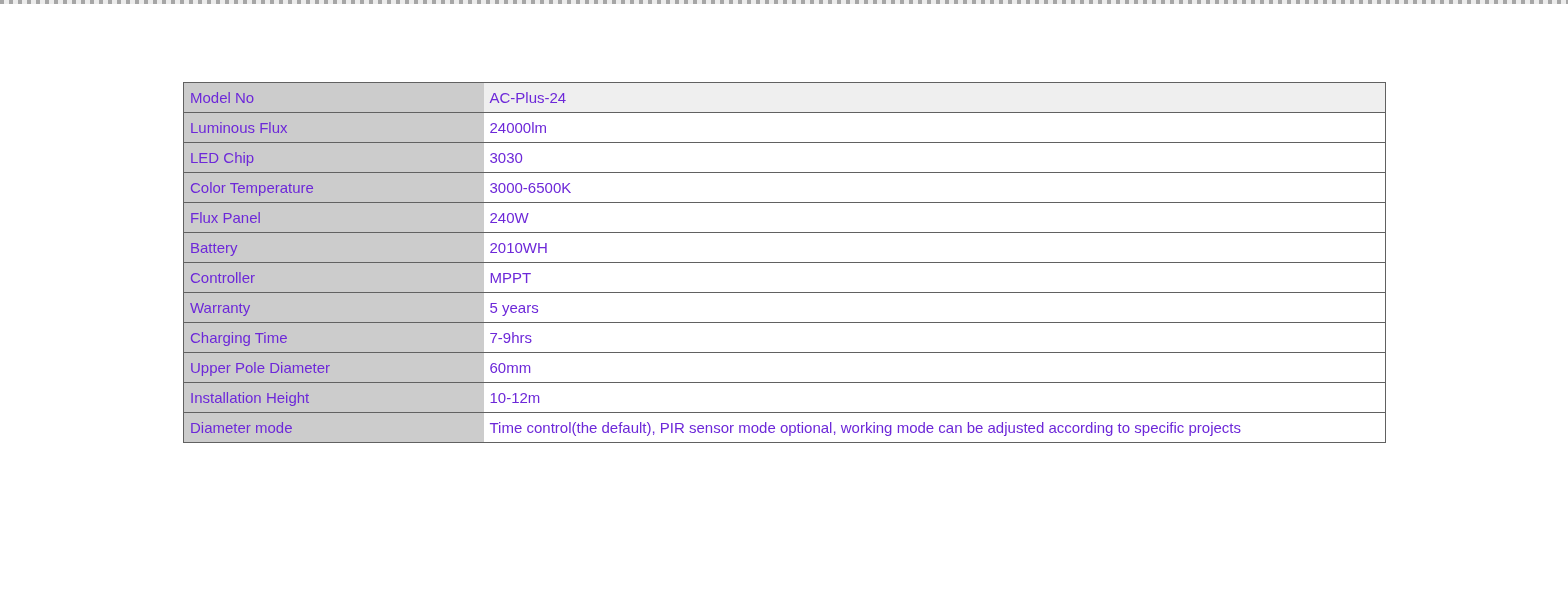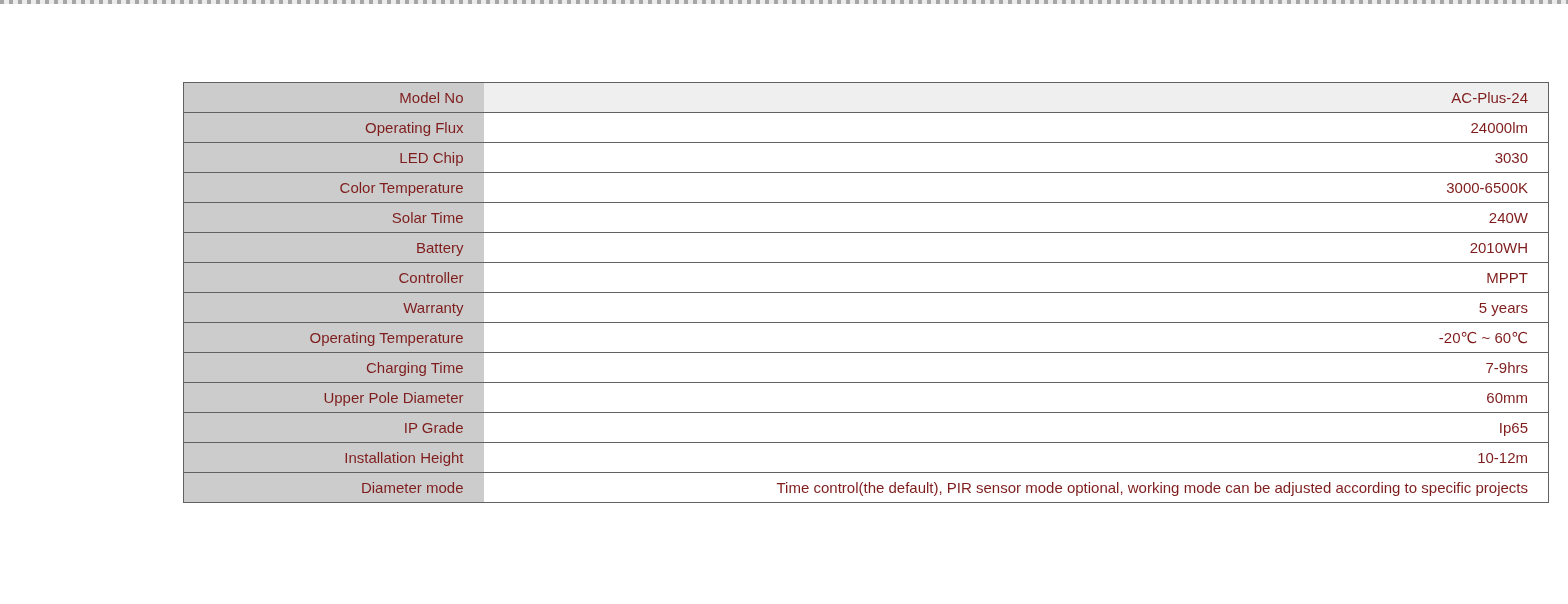--- a/index.html
+++ b/index.html
@@ -27,97 +27,89 @@
   }
   table.spec-table {
     width: 100%;
     border-collapse: collapse;
     table-layout: fixed;
   }
   table.spec-table td {
     height: 30px;
     border-top: 1px solid #616161;
     border-bottom: 1px solid #616161;
-    text-align: right;
+    text-align: left;
     vertical-align: middle;
     font-size: 15px;
-    color: #7f1d1d;
-    padding: 0 20px;
+    color: #6d28d9;
+    padding: 0 6px;
     white-space: nowrap;
     overflow: hidden;
   }
   td.label-cell {
     width: 300px;
     background: #cccccc;
     border-left: 1px solid #616161;
   }
   td.value-cell {
-    width: 1065px;
+    width: 902px;
     background: #ffffff;
     border-right: 1px solid #616161;
   }
   tr.first-row td.value-cell {
     background: #efefef;
   }
 </style>
 </head>
 <body>
 
 <div class="top-dashed-line"></div>
 
 <div class="spec-table-wrap">
   <table class="spec-table">
     <tbody>
       <tr class="first-row">
         <td class="label-cell">Model No</td>
         <td class="value-cell">AC-Plus-24</td>
       </tr>
       <tr>
-        <td class="label-cell">Operating Flux</td>
+        <td class="label-cell">Luminous Flux</td>
         <td class="value-cell">24000lm</td>
       </tr>
       <tr>
         <td class="label-cell">LED Chip</td>
         <td class="value-cell">3030</td>
       </tr>
       <tr>
         <td class="label-cell">Color Temperature</td>
         <td class="value-cell">3000-6500K</td>
       </tr>
       <tr>
-        <td class="label-cell">Solar Time</td>
+        <td class="label-cell">Flux Panel</td>
         <td class="value-cell">240W</td>
       </tr>
       <tr>
         <td class="label-cell">Battery</td>
         <td class="value-cell">2010WH</td>
       </tr>
       <tr>
         <td class="label-cell">Controller</td>
         <td class="value-cell">MPPT</td>
       </tr>
       <tr>
         <td class="label-cell">Warranty</td>
         <td class="value-cell">5 years</td>
       </tr>
       <tr>
-        <td class="label-cell">Operating Temperature</td>
-        <td class="value-cell">-20℃ ~ 60℃</td>
-      </tr>
-      <tr>
         <td class="label-cell">Charging Time</td>
         <td class="value-cell">7-9hrs</td>
       </tr>
       <tr>
         <td class="label-cell">Upper Pole Diameter</td>
         <td class="value-cell">60mm</td>
-      </tr>
-      <tr>
-        <td class="label-cell">IP Grade</td>
-        <td class="value-cell">Ip65</td>
       </tr>
       <tr>
         <td class="label-cell">Installation Height</td>
         <td class="value-cell">10-12m</td>
       </tr>
       <tr>
         <td class="label-cell">Diameter mode</td>
         <td class="value-cell">Time control(the default), PIR sensor mode optional, working mode can be adjusted according to specific projects</td>
       </tr>
     </tbody>

